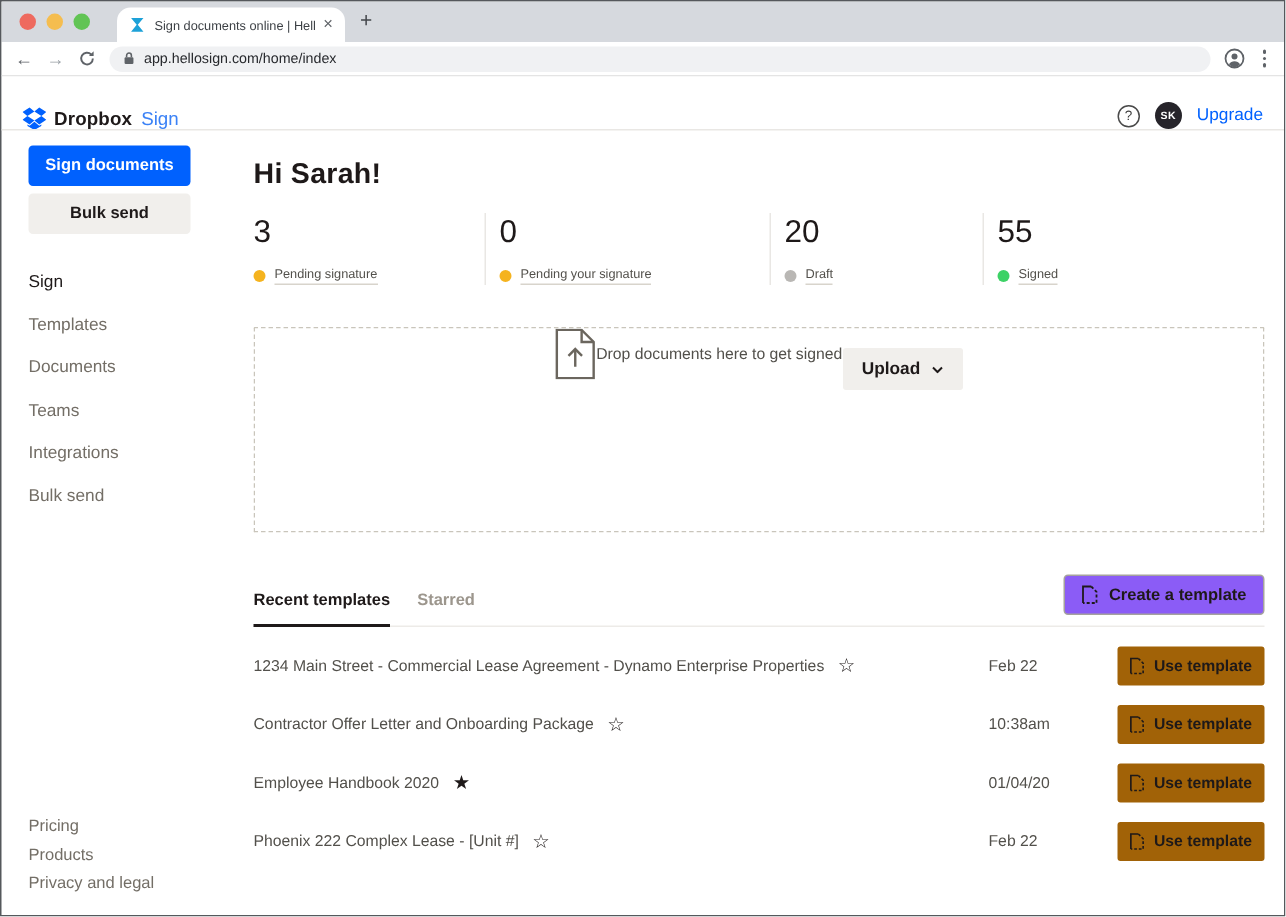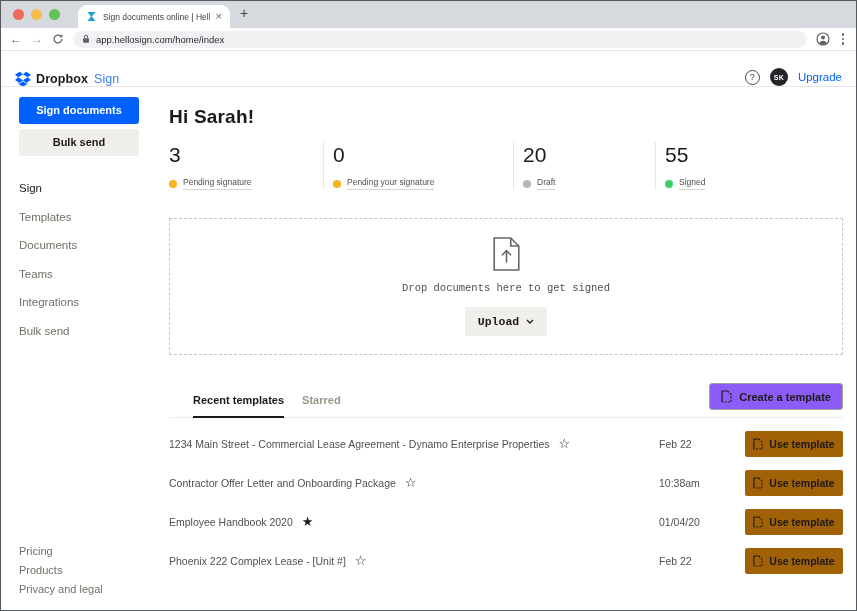--- a/index.html
+++ b/index.html
@@ -41,21 +41,21 @@
   .hdr-right { margin-left:auto; display:flex; align-items:center; gap:10px; }
   .help-circle { width:15px; height:15px; border:1.2px solid #4a4a4a; border-radius:50%;
                  display:grid; place-items:center; font-size:9px; color:#3c3c3c; }
   .avatar { width:18px; height:18px; border-radius:50%; background:#26242a; color:#fff;
             display:grid; place-items:center; font-size:7px; font-weight:700; letter-spacing:.3px; }
   .upgrade { font-size:11.5px; font-weight:500; color:#0061fe; }
 
   
   .content { display:flex; height:522px; }
   .sidebar { width:158px; flex:none; padding:10px 0 0 18px; position:relative; }
-  .side-btn { width:120px; height:27px; border-radius:3px; border:none; font-size:11px; font-weight:700;
+  .side-btn { width:108px; height:27px; border-radius:3px; border:none; font-size:11px; font-weight:700;
               font-family:inherit; display:block; text-align:center; line-height:27px; }
   .side-btn.primary { background:#0061fe; color:#fff; margin-bottom:5px; }
   .side-btn.secondary { background:#f1efec; color:#1e1919; }
   .side-nav { list-style:none; margin-top:26px; }
   .side-nav li { font-size:11.5px; color:#736e66; margin-bottom:16.5px; }
   .side-nav li.active { color:#1e1919; }
   .side-footer { position:absolute; left:18px; bottom:14px; }
   .side-footer div { font-size:11px; color:#736e66; margin-top:7px; }
 
   .main { flex:1; padding:10px 13px 0 10px; }
@@ -69,29 +69,29 @@
   .stat:nth-child(3){ width:142px; padding-left:9px; }
   .stat:nth-child(4){ flex:1; padding-left:9px; }
   .stat + .stat { border-left:1px solid #e9e7e4; }
   .stat-value { font-size:21px; font-weight:500; color:#1e1919; }
   .stat-label-row { display:flex; align-items:center; gap:6px; margin-top:10px; }
   .dot { width:8px; height:8px; border-radius:50%; flex:none; }
   .stat-label { font-size:8.5px; font-weight:500; color:#52504b; border-bottom:1px solid #d8d4cc; padding-bottom:2px; }
 
   
   .dropzone { margin-top:28px; height:137px; border:1px dashed #c9c5bb; border-radius:1px;
-              display:flex; flex-direction:column; align-items:center; justify-content:center;font-family:Liberation Mono, monospace; }
+              display:flex; align-items:flex-start; justify-content:center; }
   .drop-text { font-size:10.5px; color:#52504b; margin-top:11px; }
   .upload-btn { margin-top:13px; background:#f1efec; border:none; border-radius:2px; font-family:inherit;
                 padding:8px 13px; font-size:11.5px; font-weight:700; color:#1e1919;
                 display:flex; align-items:center; gap:7px; }
 
   
   .tmpl-header { margin-top:28px; display:flex; align-items:flex-end; border-bottom:1px solid #edebe8; }
-  .tabs { display:flex; gap:18px;margin-left:24px; }
+  .tabs { display:flex; gap:18px; }
   .ttab { font-size:11px; padding-bottom:10px; }
   .ttab.active { font-weight:700; color:#1e1919; border-bottom:2px solid #1e1919; margin-bottom:-1px; }
   .ttab.idle { color:#9c968d;font-weight:bold; }
   .create-btn { margin-left:auto; margin-bottom:7px; background:#8b5cf6; border:1px solid #a5a29d; border-radius:3px;
                 padding:6px 11px; font-size:11px; font-weight:700; color:#1e1919; font-family:inherit;
                 display:flex; align-items:center; gap:7px; }
   .tmpl-row { height:39px; display:flex; align-items:center; }
   .tmpl-rows { margin-top:6px; }
   .tmpl-name { font-size:10.5px; color:#52504b; }
   .tmpl-star { margin-left:9px; font-size:13px; color:#1e1919; line-height:1; }

